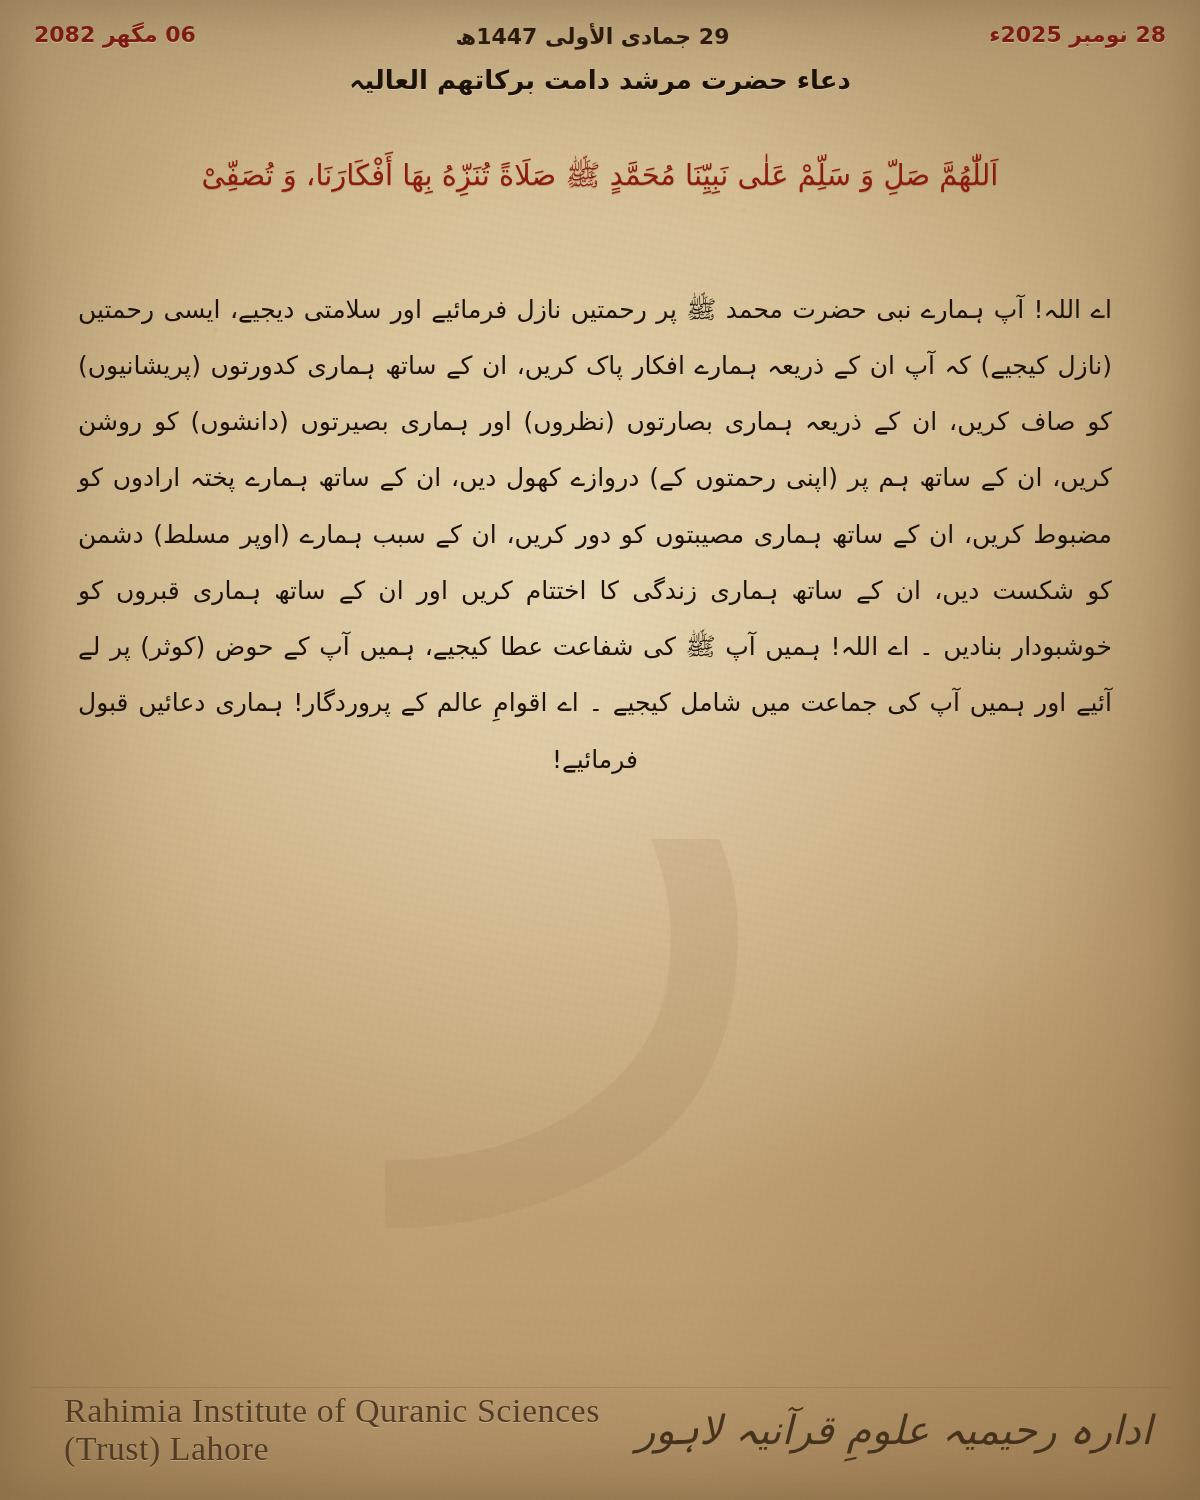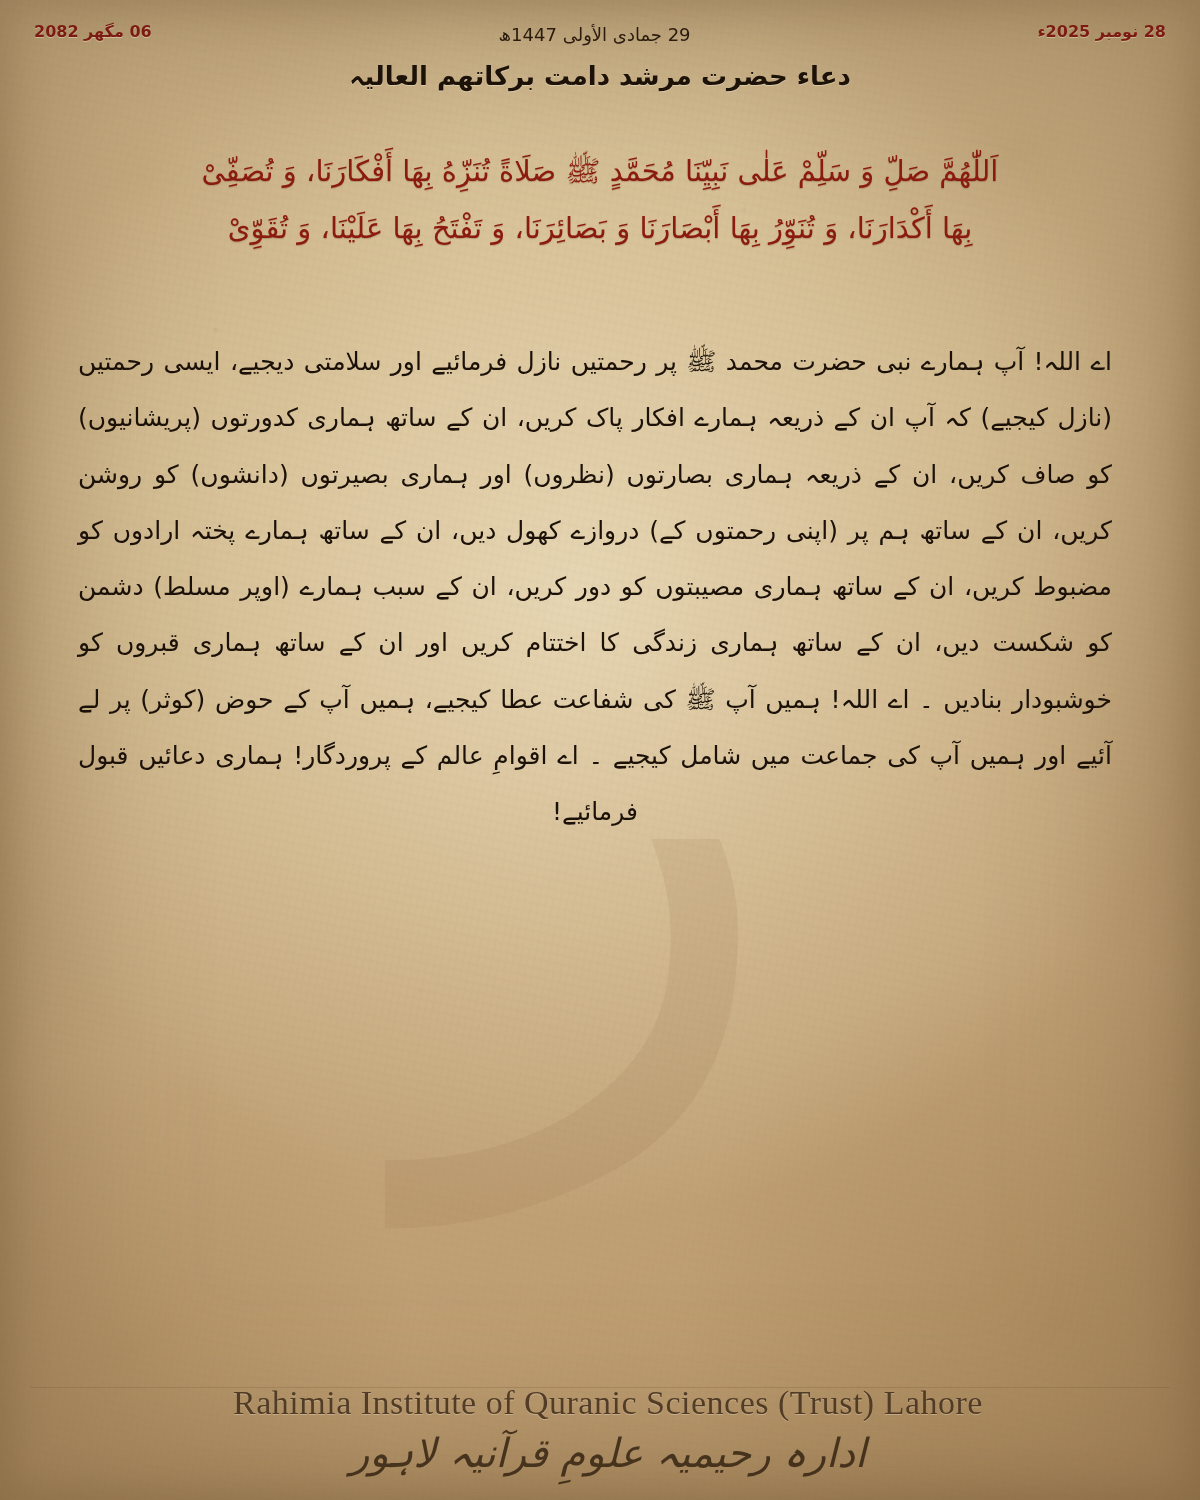--- a/index.html
+++ b/index.html
@@ -71,30 +71,30 @@
   .header {
     position: relative;
     display: flex;
     align-items: flex-start;
     justify-content: space-between;
     padding: 22px 34px 0 34px;
     z-index: 3;
   }
   .date-left, .date-right {
     color: #7b1b12;
-    font-size: 16px;
+    font-size: 22px;
     font-weight: bold;
     direction: rtl;
     white-space: nowrap;
     text-shadow: 0 1px 0 rgba(255,248,230,0.35);
   }
   .date-center {
     color: #2a1b0d;
-    font-size: 18px;
-    font-weight: normal;
+    font-size: 22px;
+    font-weight: bold;
     direction: rtl;
     white-space: nowrap;
     margin-top: 2px;
   }
 
   .title {
     position: relative;
     z-index: 3;
     margin-top: 16px;
     text-align: center;
@@ -147,21 +147,20 @@
     position: absolute;
     left: 16px;
     right: 0;
     bottom: 24px;
     height: 92px;
     display: flex;
     align-items: center;
     justify-content: space-between;
     padding: 0 48px;
     z-index: 3;
-    flex-direction: column;
   }
   .footer-en {
     color: #4a3520;
     font-size: 34px;
     letter-spacing: 0.5px;
     font-family: "Liberation Serif", serif;
     opacity: 0.92;
     text-shadow: 0 1px 0 rgba(255,248,230,0.3);
   }
   .footer-ur {
@@ -193,21 +192,20 @@
   <div class="header">
     <div class="date-left">06 مگھر 2082</div>
     <div class="date-center">29 جمادی الأولی 1447ھ</div>
     <div class="date-right">28 نومبر 2025ء</div>
   </div>
 
   <div class="title">دعاء حضرت مرشد دامت برکاتهم العالیہ</div>
 
   <div class="arabic-block">
     <span class="line">اَللّٰهُمَّ صَلِّ وَ سَلِّمْ عَلٰی نَبِیِّنَا مُحَمَّدٍ ﷺ صَلَاةً تُنَزِّهُ بِهَا أَفْكَارَنَا، وَ تُصَفِّیْ</span>
-    <span class="line">بِهَا أَكْدَارَنَا، وَ تُنَوِّرُ بِهَا أَبْصَارَنَا وَ بَصَائِرَنَا، وَ تَفْتَحُ بِهَا عَلَیْنَا، وَ تُقَوِّیْ</span>
   </div>
 
   <div class="urdu-block">
     <p>اے اللہ! آپ ہمارے نبی حضرت محمد ﷺ پر رحمتیں نازل فرمائیے اور سلامتی دیجیے، ایسی رحمتیں (نازل کیجیے) کہ آپ ان کے ذریعہ ہمارے افکار پاک کریں، ان کے ساتھ ہماری کدورتوں (پریشانیوں) کو صاف کریں، ان کے ذریعہ ہماری بصارتوں (نظروں) اور ہماری بصیرتوں (دانشوں) کو روشن کریں، ان کے ساتھ ہم پر (اپنی رحمتوں کے) دروازے کھول دیں، ان کے ساتھ ہمارے پختہ ارادوں کو مضبوط کریں، ان کے ساتھ ہماری مصیبتوں کو دور کریں، ان کے سبب ہمارے (اوپر مسلط) دشمن کو شکست دیں، ان کے ساتھ ہماری زندگی کا اختتام کریں اور ان کے ساتھ ہماری قبروں کو خوشبودار بنادیں ۔ اے اللہ! ہمیں آپ ﷺ کی شفاعت عطا کیجیے، ہمیں آپ کے حوض (کوثر) پر لے آئیے اور ہمیں آپ کی جماعت میں شامل کیجیے ۔ اے اقوامِ عالم کے پروردگار! ہماری دعائیں قبول فرمائیے!</p>
   </div>
 
   <div class="footer-rule"></div>
 
   <div class="footer">
     <div class="footer-en">Rahimia Institute of Quranic Sciences (Trust) Lahore</div>

